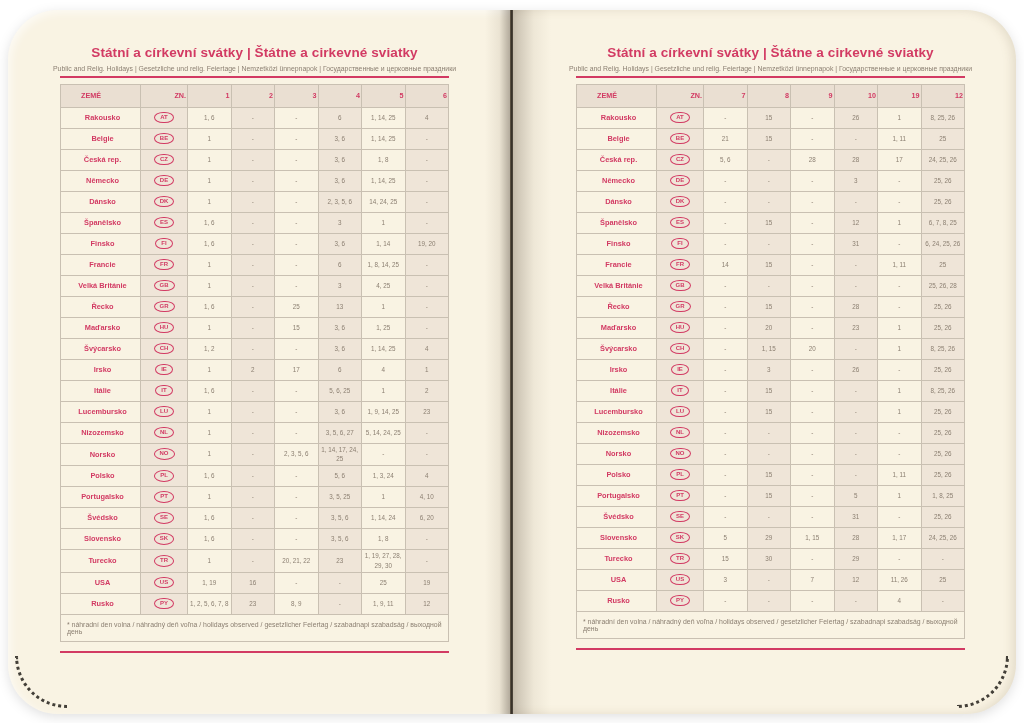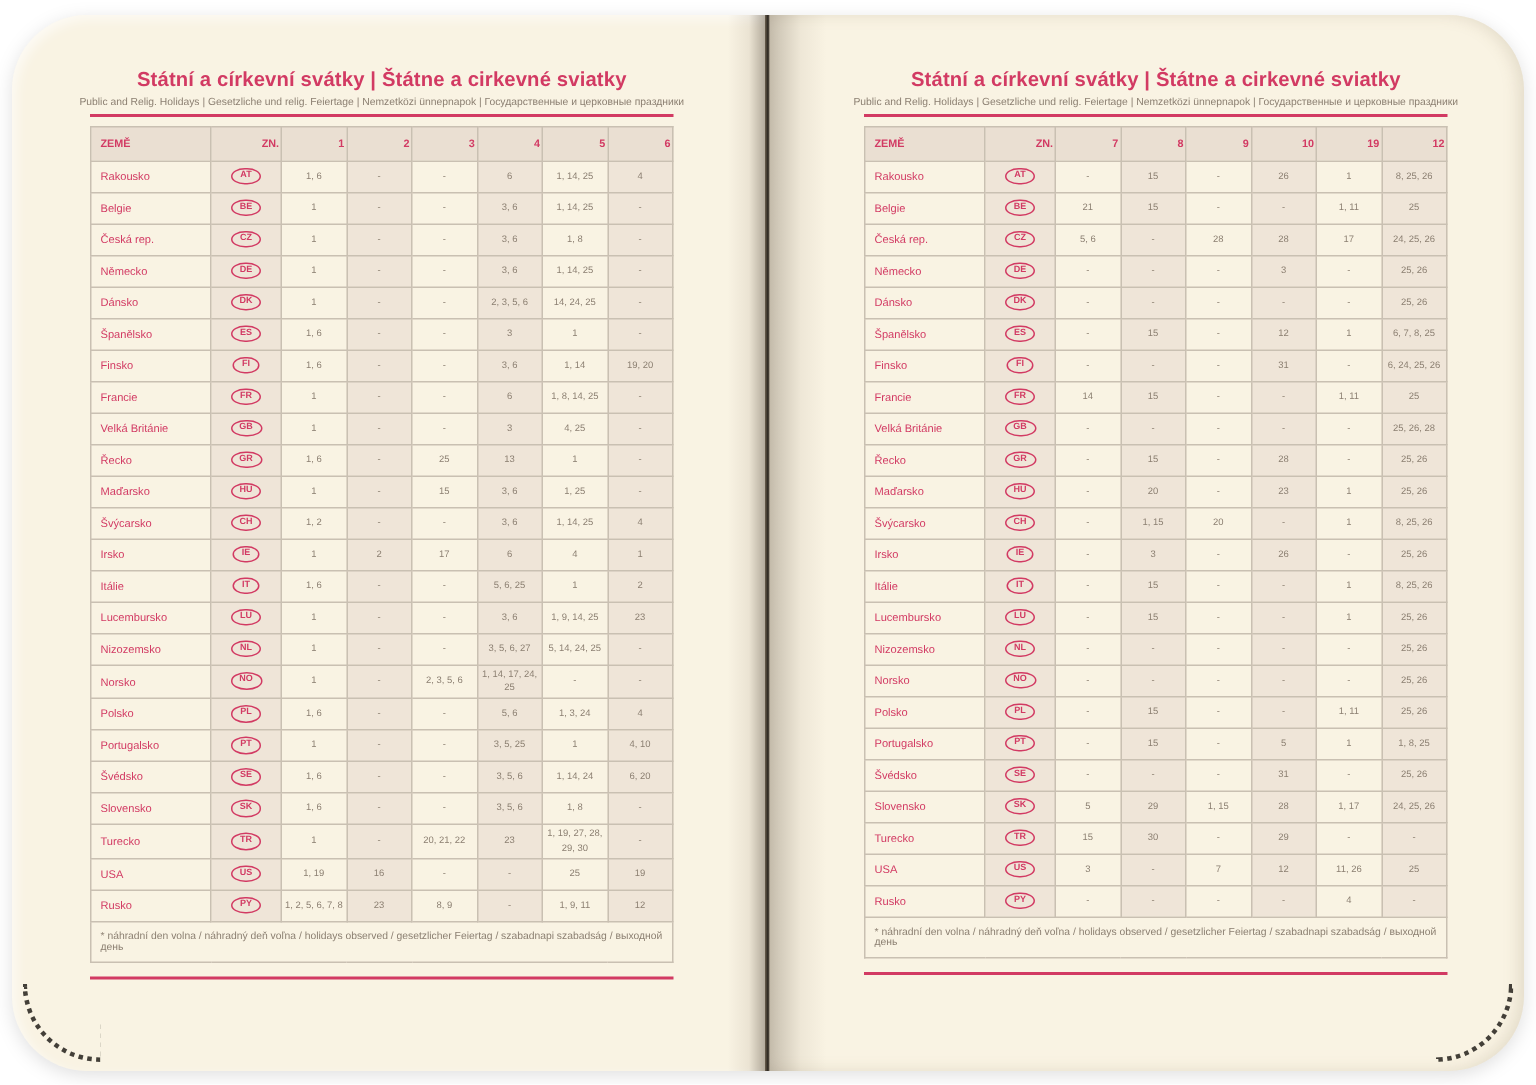--- a/index.html
+++ b/index.html
@@ -36,26 +36,26 @@
   .page.right .page-inner{padding-left:12px;}
   .pg-title{font-size:13.5px;font-weight:bold;color:var(--accent);letter-spacing:0.1px;white-space:nowrap;}
   .pg-subtitle{font-size:6.9px;color:var(--ink);margin-top:4.5px;white-space:nowrap;}
   .title-rule{width:389px;height:2px;background:var(--accent);margin-top:4px;}
 
   table.holidays{width:389px;border-collapse:collapse;margin-top:6px;table-layout:fixed;}
   table.holidays col.c-country{width:80px;}
   table.holidays col.c-code{width:47px;}
   table.holidays th,table.holidays td{border:1px solid var(--line);}
   table.holidays thead th{height:23px;background:var(--headbg);color:var(--accent);font-size:7.2px;font-weight:bold;text-align:right;}
-  table.holidays thead th.h-country{text-align:left;padding-left:6px;}
+  table.holidays thead th.h-country{text-align:left;padding-left:20px;}
   table.holidays tbody tr{height:21px;}
   table.holidays tbody td{font-size:6.3px;color:var(--ink);text-align:center;padding:1px 2px;line-height:1.55;}
   table.holidays tbody td:nth-child(odd){background:var(--cream);}
   table.holidays tbody td:nth-child(even){background:var(--taupe);}
-  table.holidays td.country{text-align:left;padding-left:6px;color:var(--accent);font-weight:normal;font-size:7.4px;white-space:nowrap;}
+  table.holidays td.country{text-align:center;padding-left:6px;color:var(--accent);font-weight:bold;font-size:7.4px;white-space:nowrap;}
   .badge{display:inline-block;border:1px solid var(--accent);border-radius:50%;color:var(--accent);
     font-weight:bold;font-size:6px;padding:1px 5px 1.5px 5px;min-width:12px;line-height:1.2;}
   table.holidays tfoot td{background:var(--cream);font-size:6.9px;color:var(--ink);text-align:left;padding:6px 6px;height:22px;}
   .bottom-rule{width:389px;height:2px;background:var(--accent);margin-top:9px;}
 </style>
 </head>
 <body>
 
 <div class="book">
 

